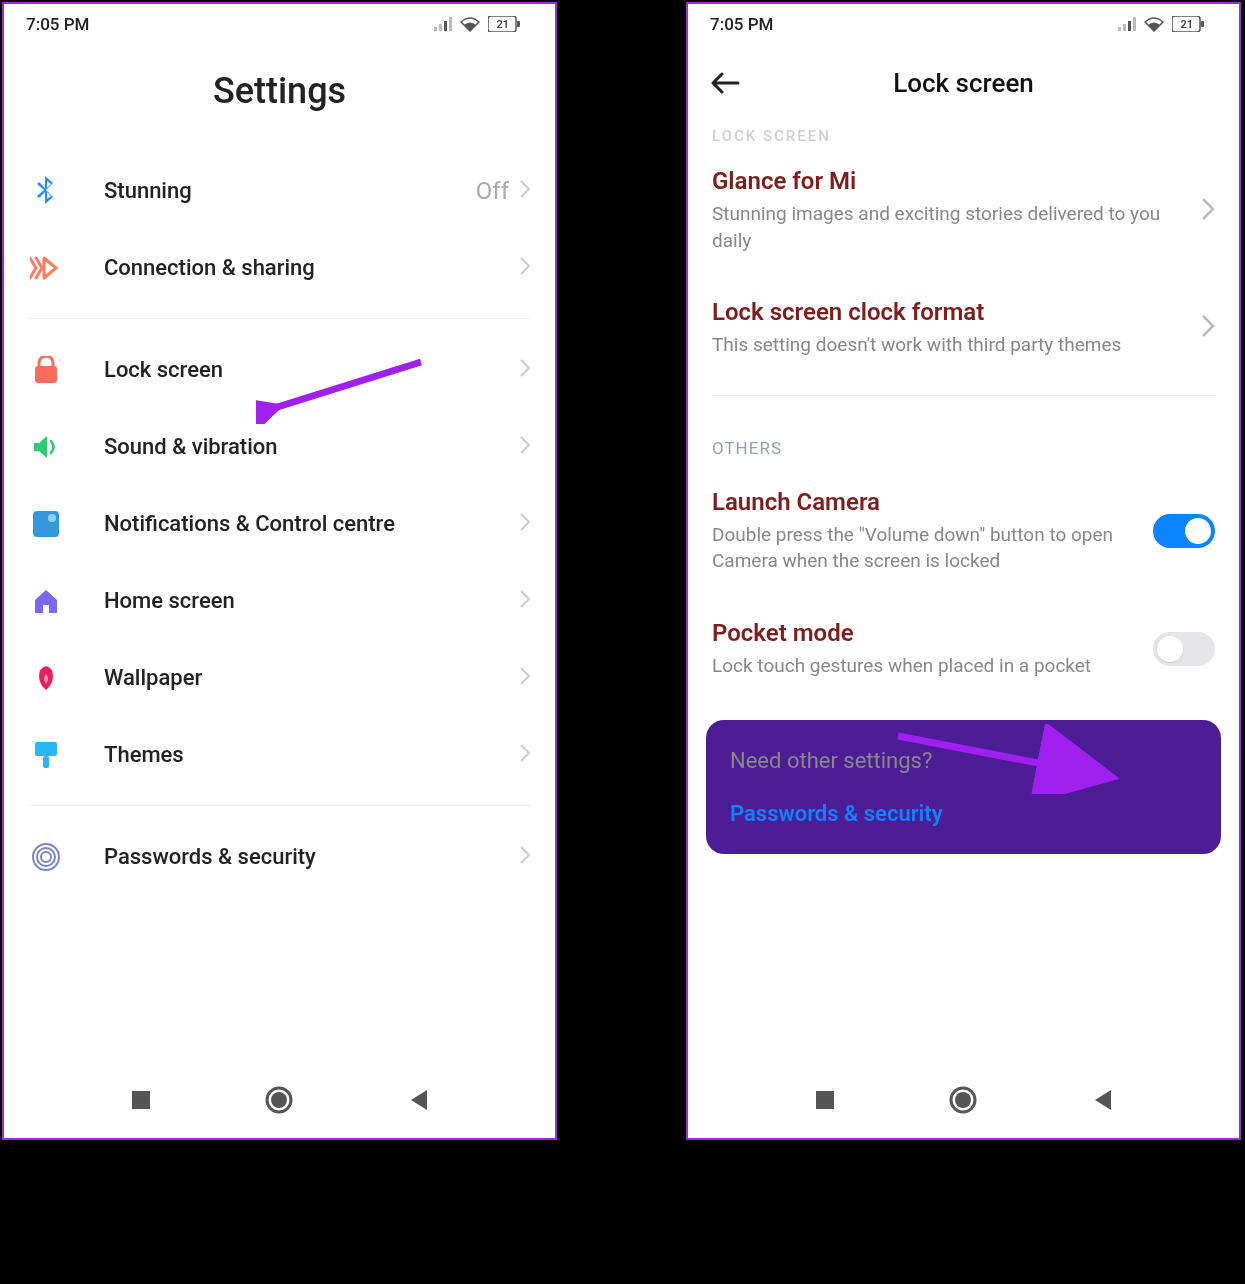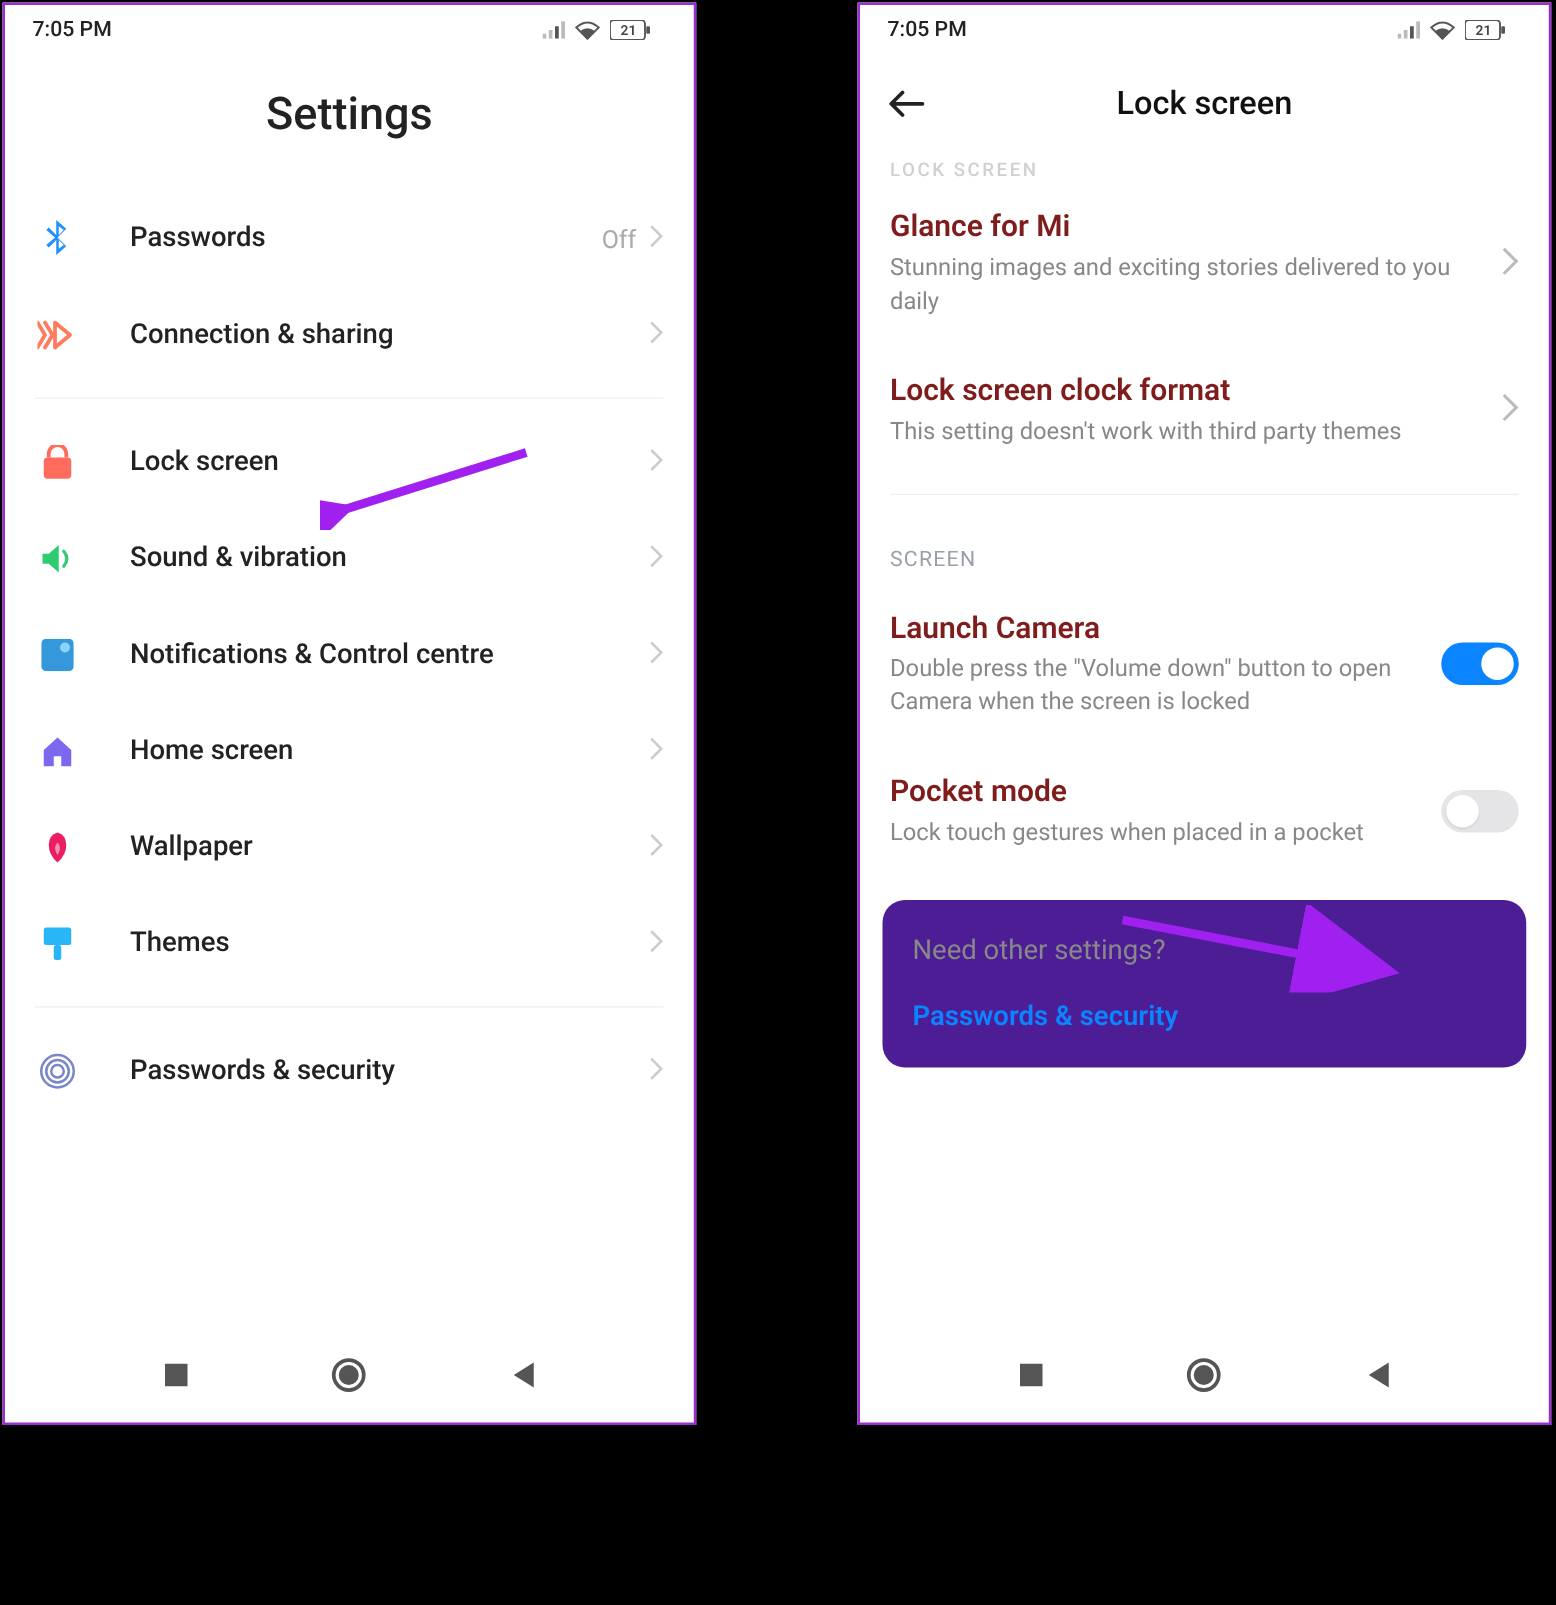--- a/index.html
+++ b/index.html
@@ -62,21 +62,21 @@
     display: flex;
     align-items: center;
     padding: 0 24px;
     min-height: 77px;
   }
   .row-icon {
     width: 36px; height: 36px; margin-right: 40px;
     display: flex; align-items: center; justify-content: center;
   }
   .row-label { flex: 1; font-size: 22px; font-weight: 500; color: #222; }
-  .row-value { font-size: 20px; color: #aaa; margin-right: 10px; }
+  .row-value { font-size: 24px; color: #aaa; margin-right: 10px; }
   .chevron { color: #ccc; }
   .divider { height: 1px; background: #eee; margin: 12px 24px; }
   
   .section-cut {
     color: #d0d0d0; font-size: 15px; letter-spacing: 2px; font-weight: 500;
     padding: 8px 24px 0 24px;
     margin-top: -3px;
   }
   .item {
     padding: 22px 24px;
@@ -154,21 +154,21 @@
   </div>
 
   <div class="list">
 
     <div class="row">
       <span class="row-icon">
         <svg width="28" height="30" viewBox="0 0 24 30">
             <path d="M11 0 L19 7 L12 14 L19 21 L11 28 V16 L5 22 L3 20 L10 14 L3 8 L5 6 L11 12 Z M13 5 V12 L17 8 Z M13 16 V23 L17 20 Z" fill="#1e90ff"></path>
           </svg>
       </span>
-      <span class="row-label">Passwords</span>
+      <span class="row-label">Stunning</span>
       <span class="row-value">Off</span>
       <span class="chevron">
         <svg width="12" height="20" viewBox="0 0 12 20">
             <path d="M2 2 L10 10 L2 18" fill="none" stroke="#ccc" stroke-width="2"></path>
           </svg>
       </span>
     </div>
 
     <div class="row">
       <span class="row-icon">
@@ -386,21 +386,21 @@
       </div>
       <span class="item-chevron">
         <svg width="14" height="24" viewBox="0 0 14 24">
             <path d="M2 2 L12 12 L2 22" fill="none" stroke="#bbb" stroke-width="2.5"></path>
           </svg>
       </span>
     </div>
 
     <div class="divider-r"></div>
 
-    <div class="section-label">SCREEN</div>
+    <div class="section-label">OTHERS</div>
 
     <div class="item">
       <div class="item-text">
         <div class="item-title">Launch Camera</div>
         <div class="item-desc">Double press the "Volume down" button to open Camera when the screen is locked</div>
       </div>
       <div class="toggle toggle-on">
         <div class="toggle-knob"></div>
       </div>
     </div>

